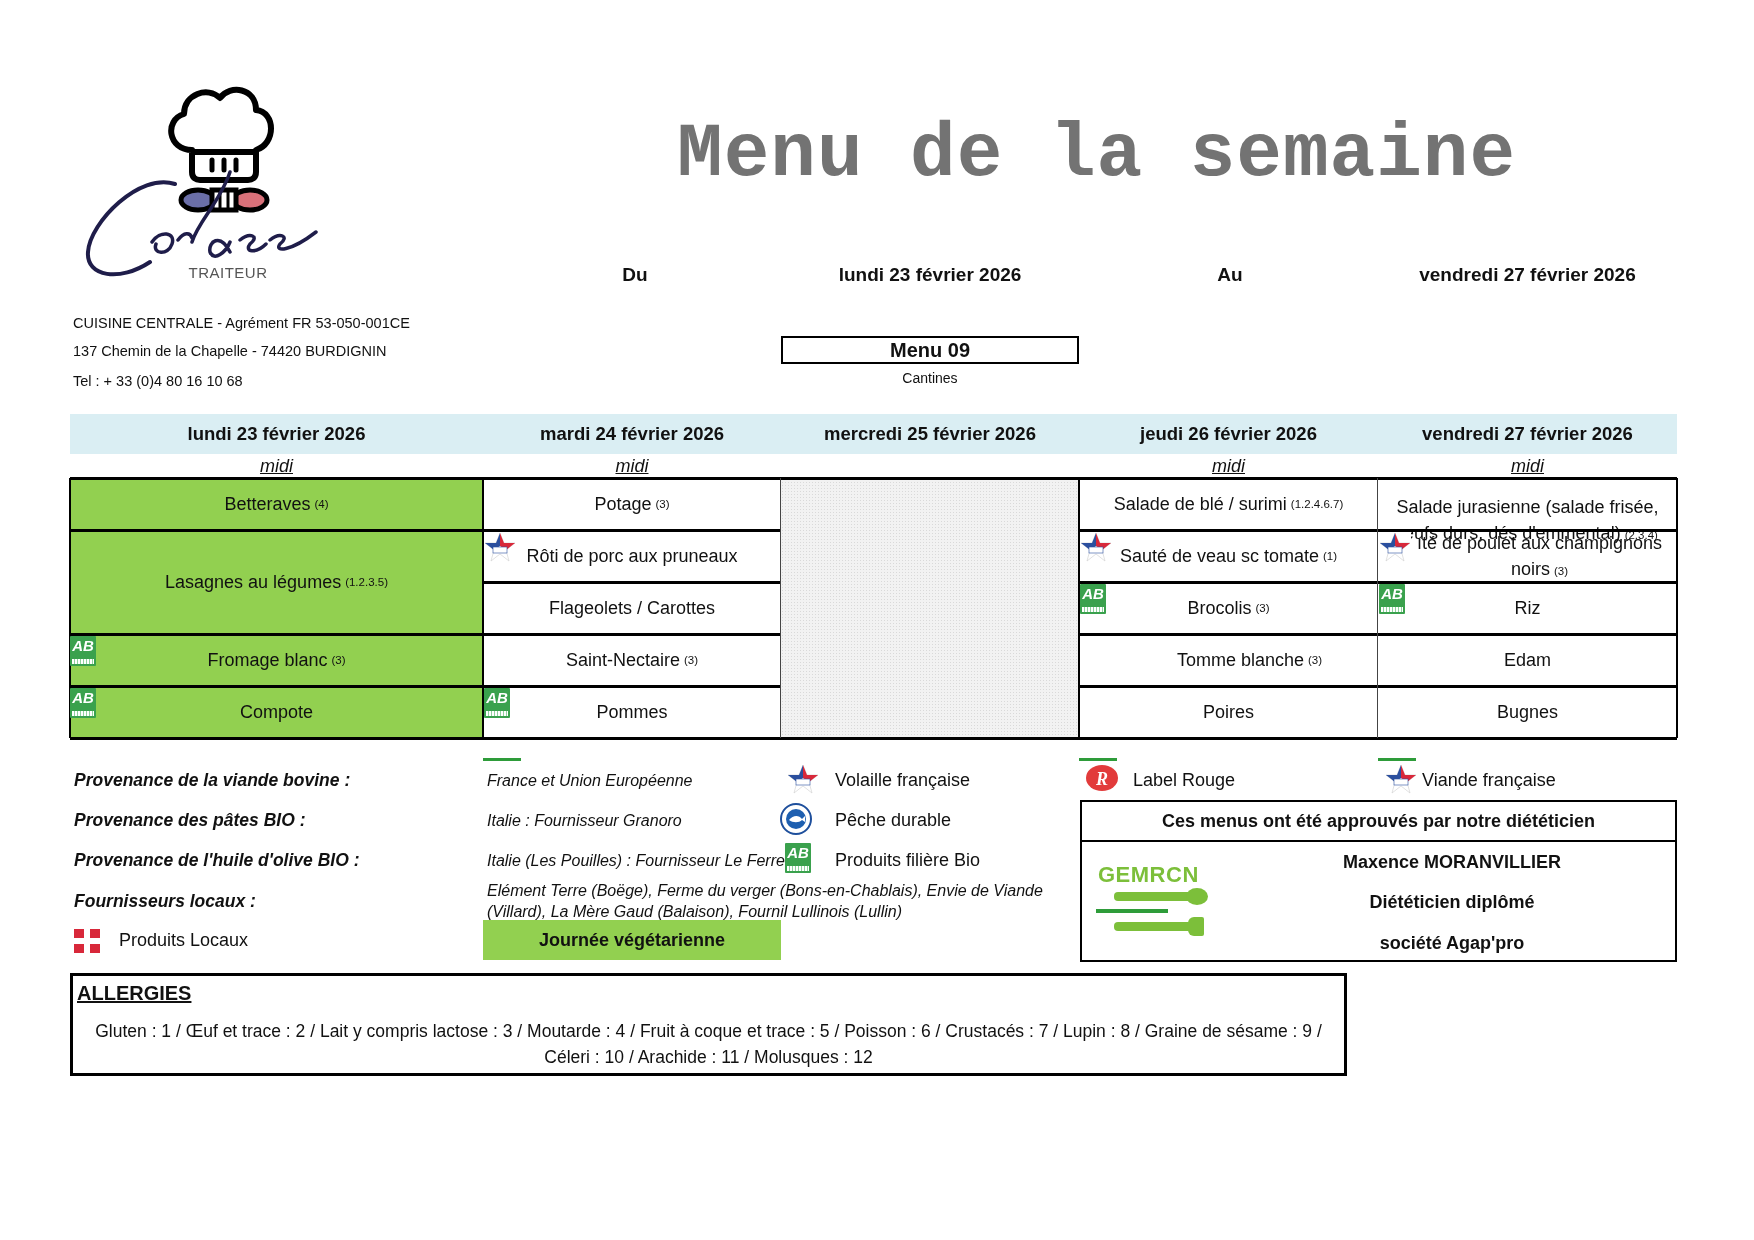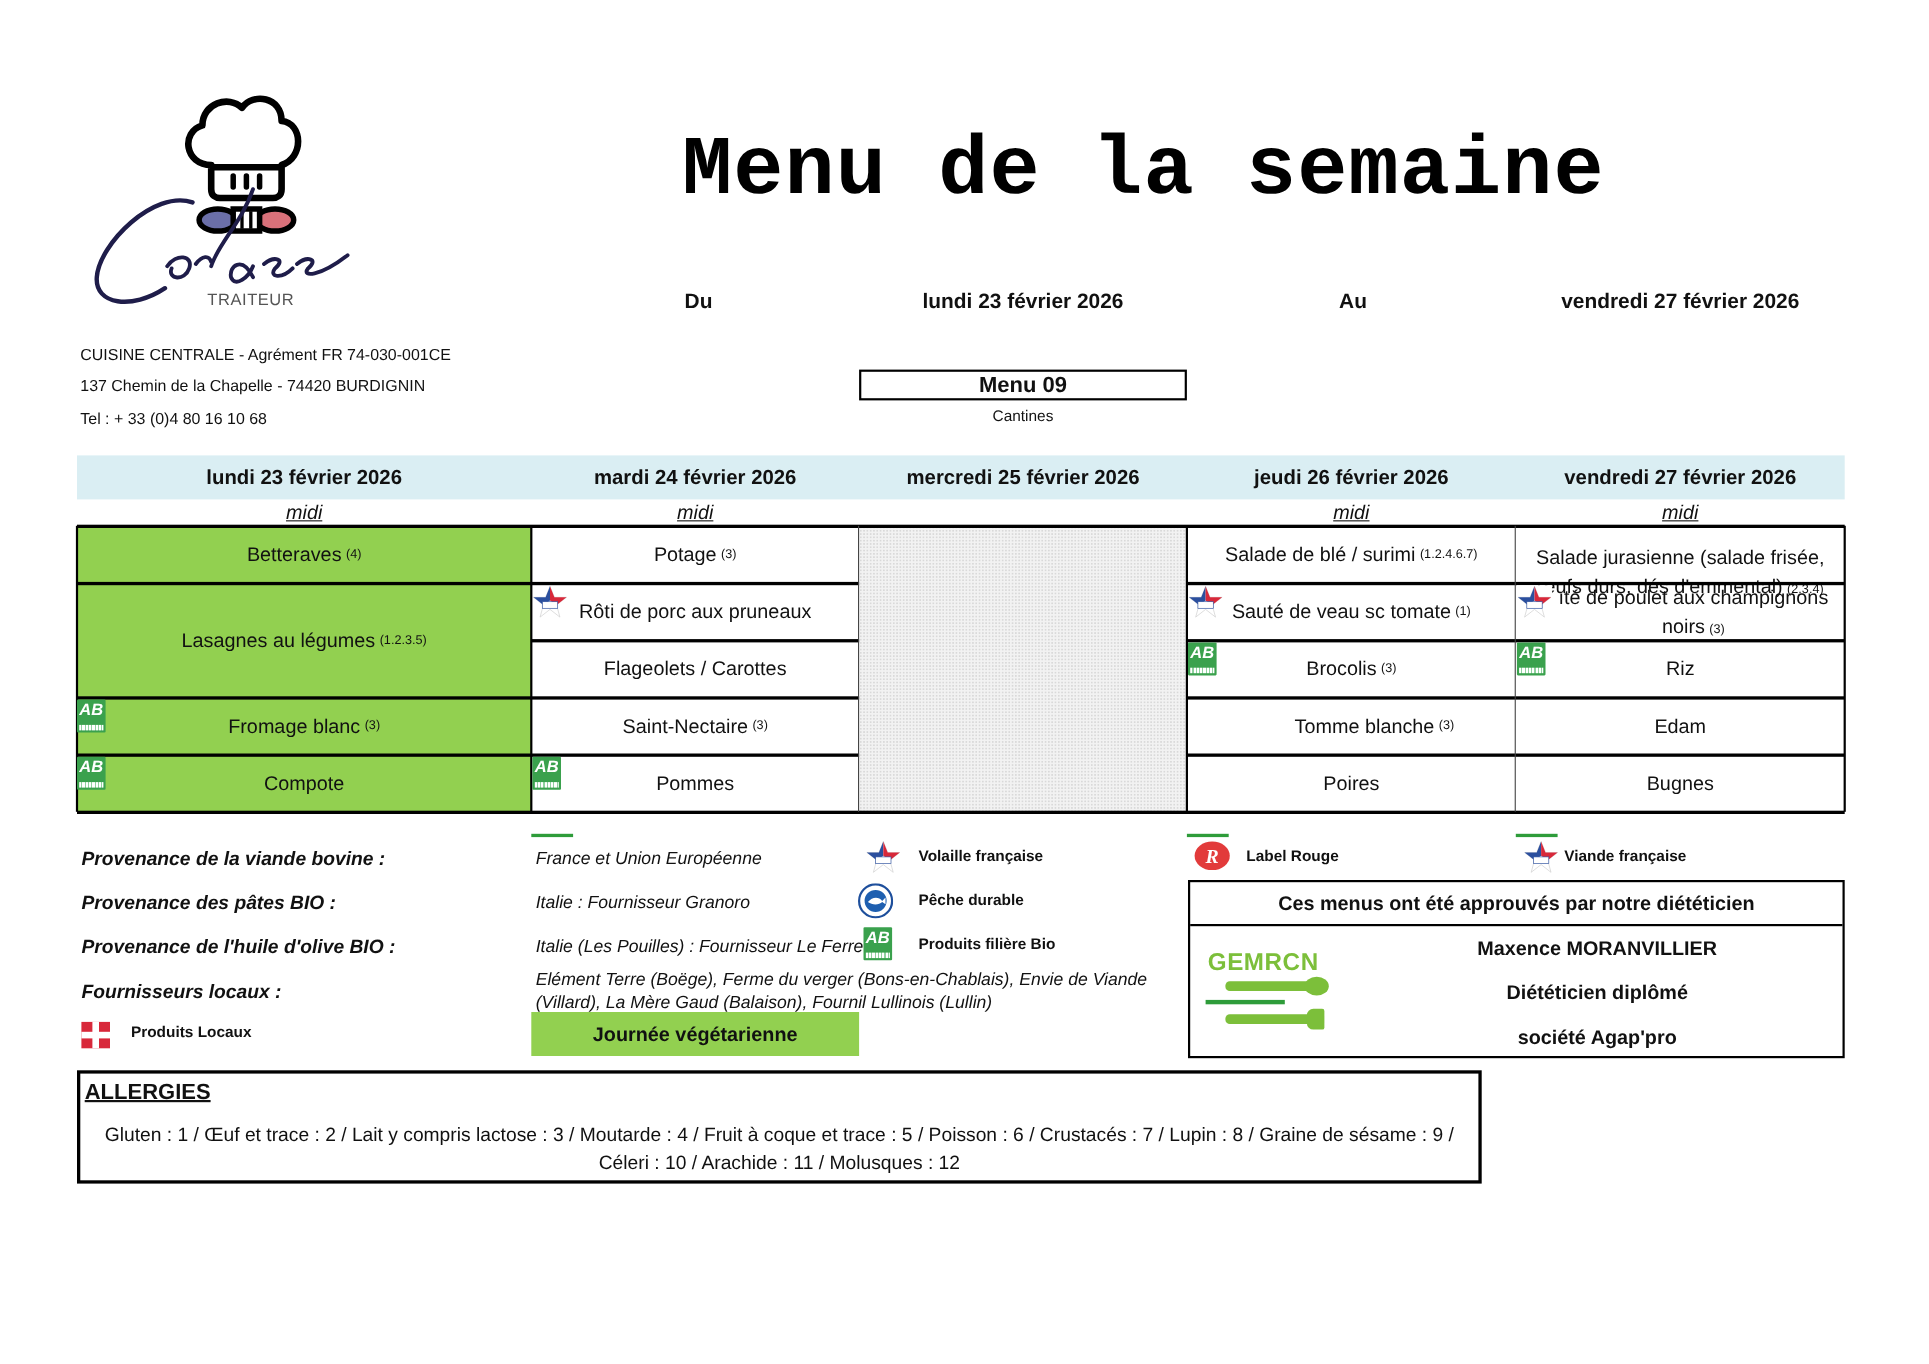--- a/index.html
+++ b/index.html
@@ -1,21 +1,21 @@
 <!DOCTYPE html>
 <html><head>
 <meta charset="utf-8">
 <style>
   html, body { margin:0; padding:0; background:#ffffff; }
   body { width:1754px; height:1240px; position:relative; overflow:hidden;
          font-family:"Liberation Sans", "DejaVu Sans", sans-serif; color:#111; }
   .abs { position:absolute; }
-  .title { left:620px; top:112px; width:920px; text-align:left;
+  .title { left:596px; top:112px; width:920px; text-align:right;
            font-family:"Liberation Mono", "DejaVu Sans Mono", monospace; font-weight:bold;
-           font-size:76px; letter-spacing:1px; color:#000000; }
+           font-size:76px; letter-spacing:1px; color:#737373; }
   .hdr-label { font-weight:bold; font-size:19px; text-align:center; }
   .addr { left:73px; font-size:14.5px; color:#111; }
   .menu-box { left:781px; top:336px; width:298px; height:28px; border:2px solid #000; box-sizing:border-box;
               text-align:center; font-weight:bold; font-size:20px; line-height:24px; }
   .cantines { left:781px; top:370px; width:298px; text-align:center; font-size:14px; }
 
   .band { left:70px; top:414px; width:1607px; height:40px; background:#DAEEF3; }
   .day-head { top:414px; height:40px; line-height:40px; text-align:center; font-weight:bold; font-size:18.5px; }
   .midi { top:455px; height:22px; line-height:22px; text-align:center; font-style:italic; text-decoration:underline; font-size:18px; }
 
@@ -31,21 +31,21 @@
   .vline { position:absolute; width:2px; background:#000; }
 
   .icon-ab { position:absolute; width:26px; height:30px; background:#3aa14d; color:#fff; font-weight:bold;
              font-size:15px; line-height:20px; text-align:center; font-style:italic; border-radius:1px; }
   .icon-ab::after { content:""; position:absolute; left:2px; right:2px; bottom:2px; height:5px;
                     background:repeating-linear-gradient(90deg,#fff 0 2px,#8fd19e 2px 3px); }
   .icon-star { position:absolute; width:32px; height:30px; }
 
   .legend-l { left:74px; font-weight:bold; font-style:italic; font-size:17.5px; }
   .legend-v { left:487px; font-style:italic; font-size:16px; line-height:21px; }
-  .legend-i { font-weight:bold; font-size:14px; }
+  .legend-i { font-weight:normal; font-size:18px; }
   .veg { left:483px; top:920px; width:298px; height:40px; background:#92D050; text-align:center;
          font-weight:bold; font-size:18px; line-height:40px; }
   .diet { left:1080px; top:800px; width:597px; height:162px; border:2px solid #000; box-sizing:border-box; }
   .diet-title { position:absolute; left:0; top:0; width:100%; height:40px; line-height:38px; text-align:center;
                 font-weight:bold; font-size:18px; border-bottom:2px solid #000; box-sizing:border-box; }
   .diet-line { position:absolute; left:150px; width:440px; text-align:center; font-weight:bold; font-size:18px; }
   .allergy { left:70px; top:961px; width:1277px; height:103px; border:3.5px solid #000; box-sizing:border-box;margin-top:12px; }
   .allergy-title { position:absolute; left:4px; top:6px; font-weight:bold; font-size:20px; text-decoration:underline; }
   .allergy-text { position:absolute; left:20px; right:20px; top:42px; text-align:center; font-size:17.5px; line-height:26px; }
   .gmark { position:absolute; height:3px; background:#2e9c3a; }
@@ -74,21 +74,21 @@
   <div class="abs" style="left:103px;top:192px;width:90px;text-align:center;font-size:15px;color:#555;letter-spacing:0.5px;">TRAITEUR</div>
 </div>
 
 <div class="abs title">Menu de la semaine</div>
 
 <div class="abs hdr-label" style="left:590px;top:264px;width:90px;">Du</div>
 <div class="abs hdr-label" style="left:781px;top:264px;width:298px;">lundi 23 février 2026</div>
 <div class="abs hdr-label" style="left:1185px;top:264px;width:90px;">Au</div>
 <div class="abs hdr-label" style="left:1378px;top:264px;width:299px;">vendredi 27 février 2026</div>
 
-<div class="abs addr" style="top:315px;">CUISINE CENTRALE - Agrément FR 74-030-001CE</div>
+<div class="abs addr" style="top:315px;">CUISINE CENTRALE - Agrément FR 53-050-001CE</div>
 <div class="abs addr" style="top:343px;">137 Chemin de la Chapelle - 74420 BURDIGNIN</div>
 <div class="abs addr" style="top:373px;">Tel : + 33 (0)4 80 16 10 68</div>
 
 <div class="abs menu-box">Menu 09</div>
 <div class="abs cantines">Cantines</div>
 
 <div class="abs band"></div>
 <div class="abs day-head" style="left:70px;width:413px;">lundi 23 février 2026</div>
 <div class="abs day-head" style="left:483px;width:298px;">mardi 24 février 2026</div>
 <div class="abs day-head" style="left:781px;width:298px;">mercredi 25 février 2026</div>

